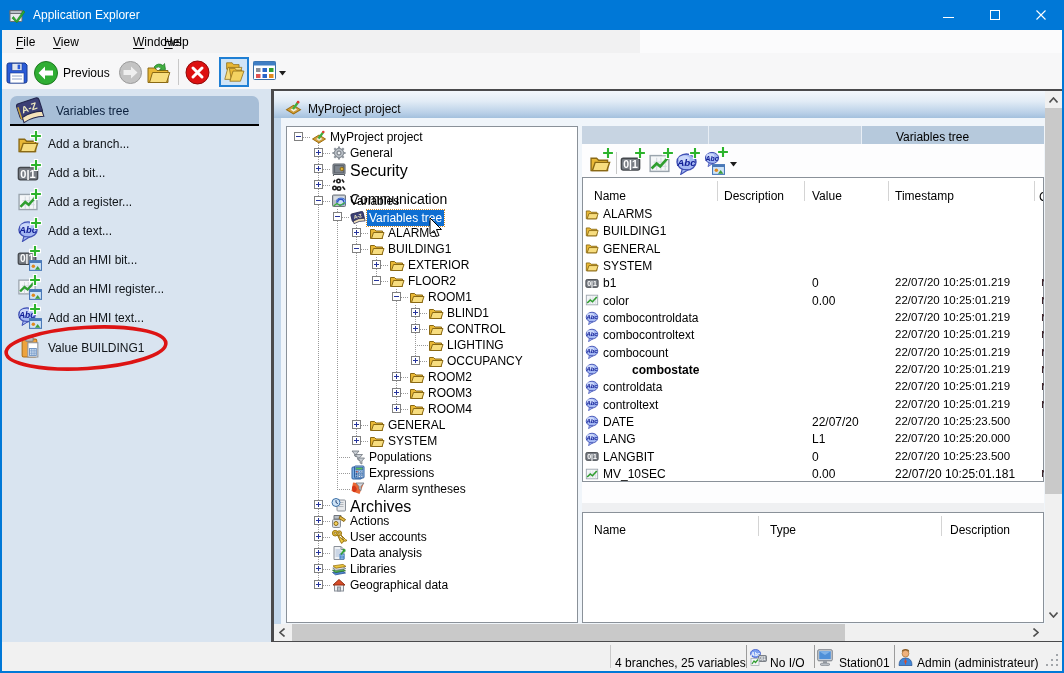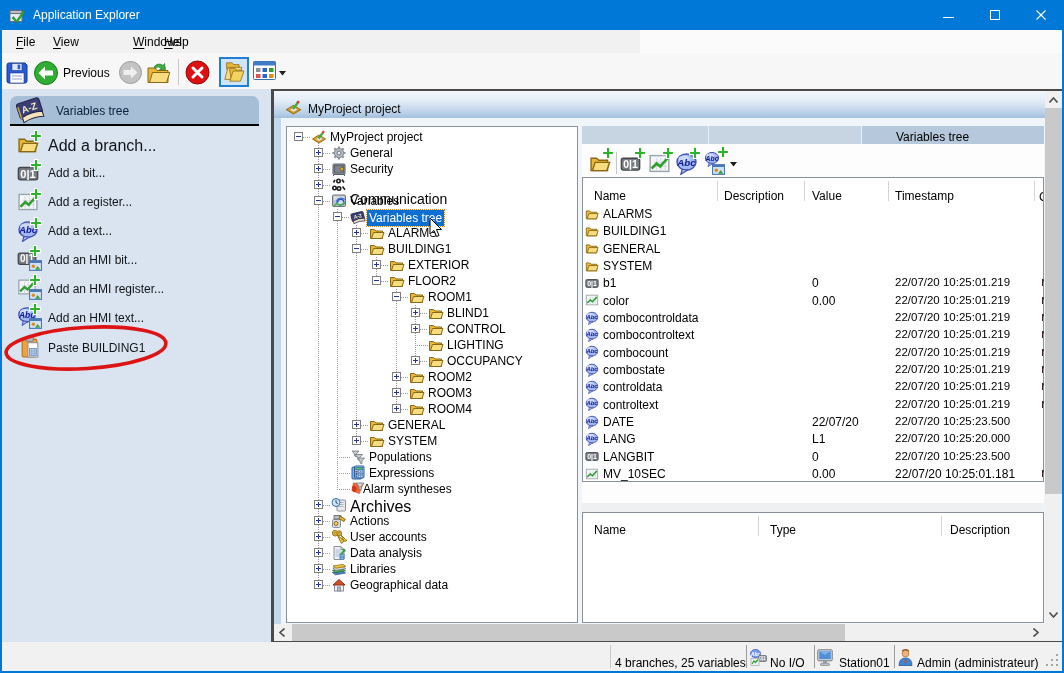--- a/index.html
+++ b/index.html
@@ -87,21 +87,21 @@
     </g>
   </svg>
 <div class="a t" style="left:56px;top:105px;font-size:12px;color:#0a1f3c">Variables tree</div>
 <svg class="a" style="left:17px;top:133px" width="22" height="22" viewBox="0 0 16 16">
     <path d="M1.5 4.5 L5.5 4.5 L7 6 L13.5 6 L13.5 13.5 L1.5 13.5 Z" fill="#e9b836" stroke="#8a6914" stroke-width="1"></path>
     <path d="M2.5 13.5 L4.5 7.5 L15 7.5 L13 13.5 Z" fill="#f7dd7f" stroke="#8a6914" stroke-width="1"></path>
   </svg>
 <svg class="a" style="left:30px;top:130px" width="12" height="12" viewBox="0 0 11 11">
     <path d="M4 0.5 h3 v3.5 h3.5 v3 h-3.5 v3.5 h-3 v-3.5 h-3.5 v-3 h3.5 z" fill="#2cb32c" stroke="#fff" stroke-width="1"></path>
   </svg>
-<div class="a t" style="left:48px;top:138px;font-size:16px;color:#101418">Add a branch...</div>
+<div class="a t" style="left:48px;top:138px;font-size:12px;color:#101418">Add a branch...</div>
 <svg class="a" style="left:17px;top:162px" width="22" height="22" viewBox="0 0 16 16">
     <rect x="1" y="4" width="14" height="9" rx="1.5" fill="#787d84" stroke="#43474c"></rect>
     <text x="8" y="11.5" font-size="8" font-weight="bold" fill="#fff" text-anchor="middle" font-family="Liberation Sans">0|1</text>
   </svg>
 <svg class="a" style="left:30px;top:159px" width="12" height="12" viewBox="0 0 11 11">
     <path d="M4 0.5 h3 v3.5 h3.5 v3 h-3.5 v3.5 h-3 v-3.5 h-3.5 v-3 h3.5 z" fill="#2cb32c" stroke="#fff" stroke-width="1"></path>
   </svg>
 <div class="a t" style="left:48px;top:167px;font-size:12px;color:#101418">Add a bit...</div>
 <svg class="a" style="left:17px;top:191px" width="22" height="22" viewBox="0 0 16 16">
     <rect x="1.5" y="2.5" width="13" height="11" fill="#f4f6f8" stroke="#9aa4ad"></rect>
@@ -167,21 +167,21 @@
     <path d="M5.5 9 L8 5.5 L10.5 9 Z" fill="#3f9e3f"></path>
   </svg>
 <div class="a t" style="left:48px;top:312px;font-size:12px;color:#101418">Add an HMI text...</div>
 <svg class="a" style="left:19px;top:336px" width="22" height="22" viewBox="0 0 19 21">
     <rect x="2" y="3" width="14" height="17" rx="1.5" fill="#eda33e" stroke="#b06f14"></rect>
     <rect x="5.5" y="1" width="7" height="4" rx="1" fill="#b9bec4" stroke="#7d838a"></rect>
     <path d="M7.5 6.5 h9.5 v13.5 h-9.5 z" fill="#fff" stroke="#8a9099"></path>
     <rect x="9" y="12" width="6.5" height="6.5" fill="#dce9f7" stroke="#6f94c4"></rect>
     <path d="M9 14.2 h6.5 M9 16.4 h6.5 M11.2 12 v6.5 M13.4 12 v6.5" stroke="#6f94c4" stroke-width="0.7"></path>
   </svg>
-<div class="a t" style="left:48px;top:342px;font-size:12px;color:#101418">Paste BUILDING1</div>
+<div class="a t" style="left:48px;top:342px;font-size:12px;color:#101418">Value BUILDING1</div>
 <svg class="a" style="left:0px;top:320px" width="176" height="58" viewBox="0 0 176 58">
     <ellipse cx="86" cy="28" rx="80" ry="20.5" transform="rotate(-3.5 86 28)" fill="none" stroke="#dd1414" stroke-width="3.6"></ellipse>
   </svg>
 <div class="a" style="left:271px;top:89px;width:791px;height:2px;background:#4a4a4c"></div>
 <div class="a" style="left:271px;top:91px;width:3px;height:550px;background:#4a4a4c"></div>
 <div class="a" style="left:271px;top:640px;width:791px;height:2px;background:#4a4a4c"></div>
 <div class="a" style="left:274px;top:91px;width:771px;height:27px;background:linear-gradient(180deg,#f3f7fc 0%,#e2ecf6 38%,#b8cfe7 82%,#a3c0dd 100%)"></div>
 <svg class="a" style="left:285px;top:99px" width="17" height="17" viewBox="0 0 16 16">
     <path d="M1.5 10 L8 6 L14.5 10 L8 14 Z" fill="#dfa32f" stroke="#9a6d12"></path>
     <path d="M4.5 10 L8.5 7.5 L12 10 L8 12.3 Z" fill="#f7ecd4" stroke="#b08c3a" stroke-width="0.6"></path>
@@ -223,21 +223,21 @@
 <div class="a" style="left:323px;top:169px;width:8px;background-image:repeating-linear-gradient(90deg,#9a9a9a 0,#9a9a9a 1px,transparent 1px,transparent 2px);height:1px;"></div>
 <div class="a" style="left:314px;top:164px;width:9px;height:9px;background:#fff;border:1px solid #808080"></div>
 <div class="a" style="left:316px;top:168px;width:5px;height:1px;background:#26349c"></div>
 <div class="a" style="left:318px;top:166px;width:1px;height:5px;background:#26349c"></div>
 <svg class="a" style="left:331px;top:161px" width="16" height="16" viewBox="0 0 16 16">
     <rect x="2" y="3" width="12" height="10.5" rx="1" fill="#9aa0a8" stroke="#555b63"></rect>
     <rect x="3.6" y="4.6" width="8.8" height="7.3" fill="#7e858e" stroke="#5a6069"></rect>
     <circle cx="10.8" cy="8" r="1.7" fill="#e2b741" stroke="#8a6914"></circle>
     <path d="M3 13.5 l-0.8 1.5 M13 13.5 l0.8 1.5" stroke="#555b63"></path>
   </svg>
-<div class="a t" style="left:350px;top:163px;font-size:12px">Security</div>
+<div class="a t" style="left:350px;top:163px;font-size:16px">Security</div>
 <div class="a" style="left:323px;top:185px;width:8px;background-image:repeating-linear-gradient(90deg,#9a9a9a 0,#9a9a9a 1px,transparent 1px,transparent 2px);height:1px;"></div>
 <div class="a" style="left:314px;top:180px;width:9px;height:9px;background:#fff;border:1px solid #808080"></div>
 <div class="a" style="left:316px;top:184px;width:5px;height:1px;background:#26349c"></div>
 <div class="a" style="left:318px;top:182px;width:1px;height:5px;background:#26349c"></div>
 <svg class="a" style="left:331px;top:177px" width="16" height="16" viewBox="0 0 16 16">
     <g fill="none" stroke="#1c1c1c" stroke-width="1.6">
       <path d="M2.5 5.5 L4 2.8"></path>
       <circle cx="7.5" cy="4" r="1.7"></circle>
       <path d="M11 2.5 L13 5.5"></path>
       <circle cx="3.5" cy="11" r="1.7"></circle>
@@ -415,21 +415,21 @@
     </g>
     <rect x="6.3" y="6.2" width="1.4" height="1.2" fill="#e04c3c" stroke="none"></rect>
   </svg>
 <div class="a t" style="left:369px;top:467px;font-size:12px">Expressions</div>
 <div class="a" style="left:337px;top:489px;width:13px;background-image:repeating-linear-gradient(90deg,#9a9a9a 0,#9a9a9a 1px,transparent 1px,transparent 2px);height:1px;"></div>
 <svg class="a" style="left:350px;top:481px" width="16" height="16" viewBox="0 0 16 16">
     <path d="M3 1.5 L13.5 3 L9.5 13 L1.5 10 Z" fill="#e8581f" opacity="0.9"></path>
     <path d="M2 6 q2 -3 4 0 q2 3 -1 5 q-3 1 -3 -5" fill="#d43718"></path>
     <path d="M6 2 h8 l-3 3.5 v4 l-2 -1.2 v-2.8 z" fill="#cfd4da" stroke="#70767e" stroke-width="0.8"></path>
   </svg>
-<div class="a t" style="left:363px;top:483px;font-size:12px">Alarm syntheses</div>
+<div class="a t" style="left:377px;top:483px;font-size:12px">Alarm syntheses</div>
 <div class="a" style="left:323px;top:505px;width:8px;background-image:repeating-linear-gradient(90deg,#9a9a9a 0,#9a9a9a 1px,transparent 1px,transparent 2px);height:1px;"></div>
 <div class="a" style="left:314px;top:500px;width:9px;height:9px;background:#fff;border:1px solid #808080"></div>
 <div class="a" style="left:316px;top:504px;width:5px;height:1px;background:#26349c"></div>
 <div class="a" style="left:318px;top:502px;width:1px;height:5px;background:#26349c"></div>
 <svg class="a" style="left:331px;top:497px" width="16" height="16" viewBox="0 0 16 16">
     <rect x="6" y="3" width="8.5" height="11" rx="1" fill="#e7e9ec" stroke="#8a9099"></rect>
     <path d="M7.5 5.5 h5 M7.5 7.5 h5 M7.5 9.5 h5" stroke="#aab0b8" stroke-width="0.9"></path>
     <circle cx="5" cy="5.5" r="4" fill="#cfe4f7" stroke="#3a6ea5"></circle>
     <path d="M5 3.2 V5.5 L6.8 6.6" stroke="#1c3c6e" stroke-width="1" fill="none"></path>
   </svg>
@@ -629,21 +629,21 @@
   </svg>
 <div class="a t" style="left:603px;top:347px;text-align:right;">combocount</div>
 <div class="a t" style="left:895px;top:347px;font-size:11.5px">22/07/20 10:25:01.219</div>
 <div class="a" style="left:1041px;top:347px;width:2.5px;height:9px;overflow:hidden"><span style="font-size:12px;color:#3a2128">N</span></div>
 <svg class="a" style="left:585px;top:363px" width="14" height="14" viewBox="0 0 16 16">
     <ellipse cx="8" cy="7" rx="6.6" ry="5.6" fill="#a3b7f2" stroke="#4050b4"></ellipse>
     <ellipse cx="6.3" cy="4.8" rx="4" ry="2.4" fill="#cdd9fa" opacity="0.95"></ellipse>
     <path d="M5 12 L4 15.6 L9 12.4 Z" fill="#a3b7f2" stroke="#4050b4" stroke-width="0.8"></path>
     <text x="8" y="9.6" font-size="6.8" font-weight="bold" font-style="italic" fill="#101d94" text-anchor="middle" font-family="Liberation Sans">Abc</text>
   </svg>
-<div class="a t" style="left:603px;top:364px;">combostate</div>
+<div class="a t" style="left:632px;top:364px;font-weight:bold;">combostate</div>
 <div class="a t" style="left:895px;top:364px;font-size:11.5px">22/07/20 10:25:01.219</div>
 <div class="a" style="left:1041px;top:364px;width:2.5px;height:9px;overflow:hidden"><span style="font-size:12px;color:#3a2128">N</span></div>
 <svg class="a" style="left:585px;top:380px" width="14" height="14" viewBox="0 0 16 16">
     <ellipse cx="8" cy="7" rx="6.6" ry="5.6" fill="#a3b7f2" stroke="#4050b4"></ellipse>
     <ellipse cx="6.3" cy="4.8" rx="4" ry="2.4" fill="#cdd9fa" opacity="0.95"></ellipse>
     <path d="M5 12 L4 15.6 L9 12.4 Z" fill="#a3b7f2" stroke="#4050b4" stroke-width="0.8"></path>
     <text x="8" y="9.6" font-size="6.8" font-weight="bold" font-style="italic" fill="#101d94" text-anchor="middle" font-family="Liberation Sans">Abc</text>
   </svg>
 <div class="a t" style="left:603px;top:381px;">controldata</div>
 <div class="a t" style="left:895px;top:381px;font-size:11.5px">22/07/20 10:25:01.219</div>

